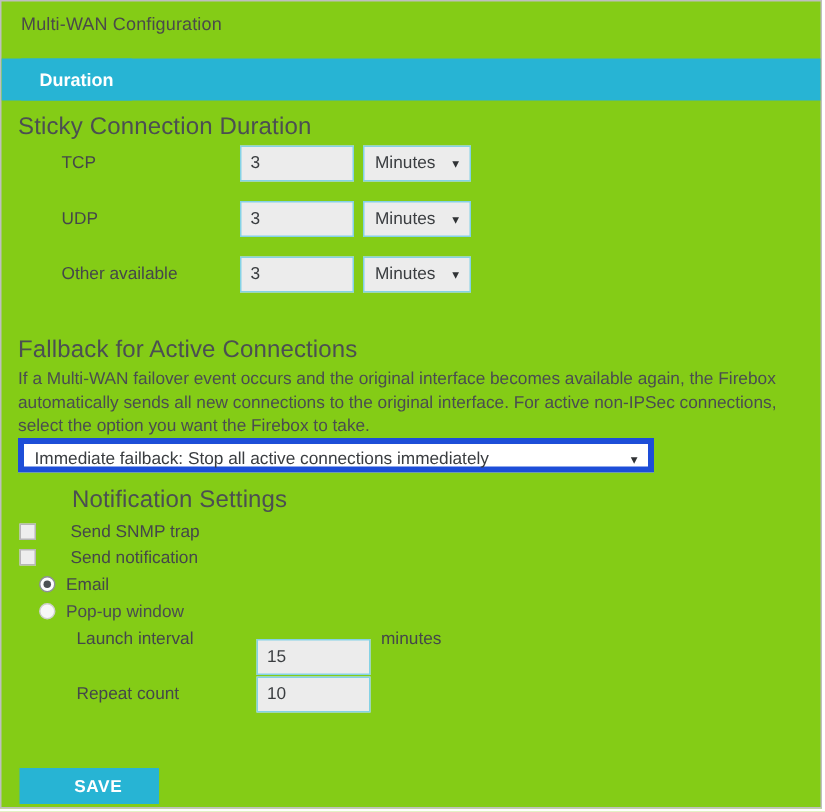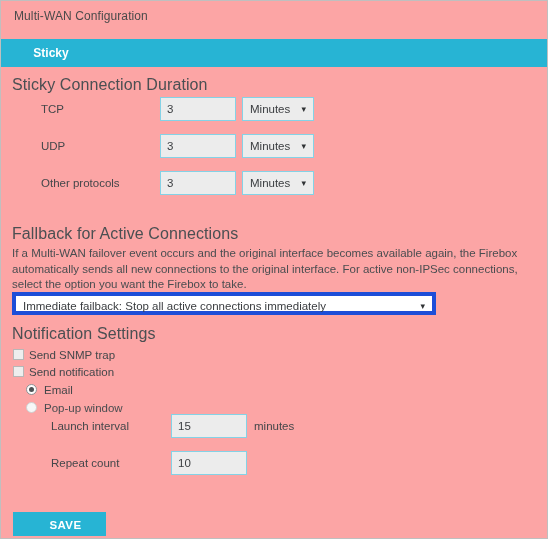--- a/index.html
+++ b/index.html
@@ -12,21 +12,21 @@
     width: 550px;
     height: 541px;
     overflow: hidden;
     color: #3d4043;
   }
   .page {
     position: relative;
     width: 548px;
     height: 539px;
     border: 1px solid #bfbfbf;
-    background: #fca5a5;
+    background: #84cc16;
     box-sizing: border-box;
     overflow: hidden;
   }
   .window-title {
     position: absolute;
     left: 13px;
     top: 8px;
     font-size: 12px;
     color: #4a4a4a;
     letter-spacing: 0.1px;
@@ -66,21 +66,21 @@
   .section-heading {
     position: absolute;
     left: 11px;
     font-size: 16px;
     font-weight: normal;
     color: #4b4f52;
     letter-spacing: 0.1px;
   }
   .h-sticky { top: 75px; }
   .h-fallback { top: 224px; }
-  .h-notify { top: 324px; }
+  .h-notify { top: 324px; margin-left: 36px; }
 
   
   .para {
     position: absolute;
     left: 11px;
     top: 245px;
     width: 528px;
     font-size: 11.5px;
     line-height: 15.5px;
     color: #4a4d50;
@@ -210,21 +210,21 @@
     top: 2px;
     width: 5px;
     height: 5px;
     border-radius: 50%;
     background: #4c5053;
   }
   .rdo.off {
     border-color: #cfcfcf;
     background: #f7f7f7;
   }
-  .ctext { position: absolute; left: 16px; top: 0; white-space: nowrap; }
+  .ctext { position: absolute; left: 34px; top: 0; white-space: nowrap; }
   .rtext { position: absolute; left: 18px; top: 0; white-space: nowrap; color: #44474a; }
   .rtext.dim { color: #4a4d50; }
 
   
   .save-btn {
     position: absolute;
     left: 12px;
     top: 511px;
     width: 93px;
     height: 24px;
@@ -241,21 +241,21 @@
   }
 </style>
 </head>
 <body>
 
 <div class="page">
 
   <div class="window-title">Multi-WAN Configuration</div>
 
   <div class="tabbar">
-    <div class="tab tab-general">Sticky</div>
+    <div class="tab tab-general">Duration</div>
   </div>
 
   <div class="section-heading h-sticky">Sticky Connection Duration</div>
 
   <div class="field-row" style="top:96px;">
     <div class="field-label" style="left:40px; width:112px;">TCP</div>
     <input class="txtbox" style="left: 159px; width: 76px;" value="3">
     <div class="selbox" style="left:241px; width:72px;">
       <span class="sel-text">Minutes</span>
       <span class="caret">▾</span>
@@ -265,21 +265,21 @@
   <div class="field-row" style="top:133px;">
     <div class="field-label" style="left:40px; width:112px;">UDP</div>
     <input class="txtbox" style="left: 159px; width: 76px;" value="3">
     <div class="selbox" style="left:241px; width:72px;">
       <span class="sel-text">Minutes</span>
       <span class="caret">▾</span>
     </div>
   </div>
 
   <div class="field-row" style="top:170px;">
-    <div class="field-label" style="left:40px; width:112px;">Other protocols</div>
+    <div class="field-label" style="left:40px; width:112px;">Other available</div>
     <input class="txtbox" style="left: 159px; width: 76px;" value="3">
     <div class="selbox" style="left:241px; width:72px;">
       <span class="sel-text">Minutes</span>
       <span class="caret">▾</span>
     </div>
   </div>
 
   <div class="section-heading h-fallback">Fallback for Active Connections</div>
   <div class="para">If a Multi-WAN failover event occurs and the original interface becomes available again, the Firebox automatically sends all new connections to the original interface. For active non-IPSec connections, select the option you want the Firebox to take.</div>
 
@@ -305,21 +305,21 @@
     <span class="rtext">Email</span>
   </div>
 
   <div class="radio-row" style="left:25px; top:399px;">
     <span class="rdo off"></span>
     <span class="rtext dim">Pop-up window</span>
   </div>
 
   <div class="field-row" style="top:413px;">
     <div class="field-label" style="left:50px; width:115px;">Launch interval</div>
-    <input class="txtbox" style="left: 170px; width: 76px;" value="15">
+    <input class="txtbox" style="left: 170px; width: 76px; margin-top: 12px;" value="15">
     <div class="unit-label" style="left:253px;">minutes</div>
   </div>
 
   <div class="field-row" style="top:450px;">
     <div class="field-label" style="left:50px; width:115px;">Repeat count</div>
     <input class="txtbox" style="left: 170px; width: 76px;" value="10">
   </div>
 
   <button class="save-btn">SAVE</button>
 

